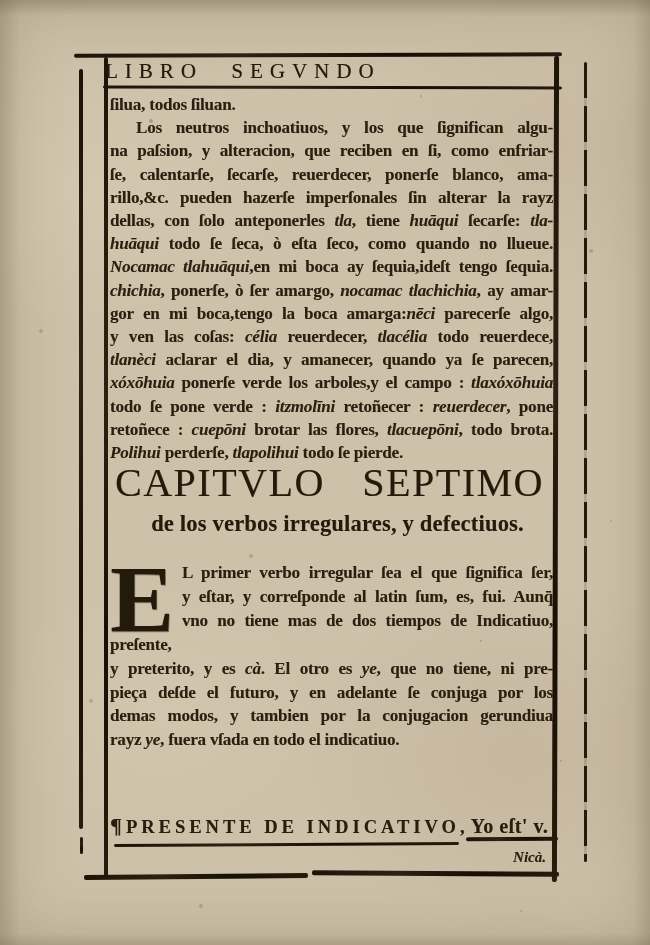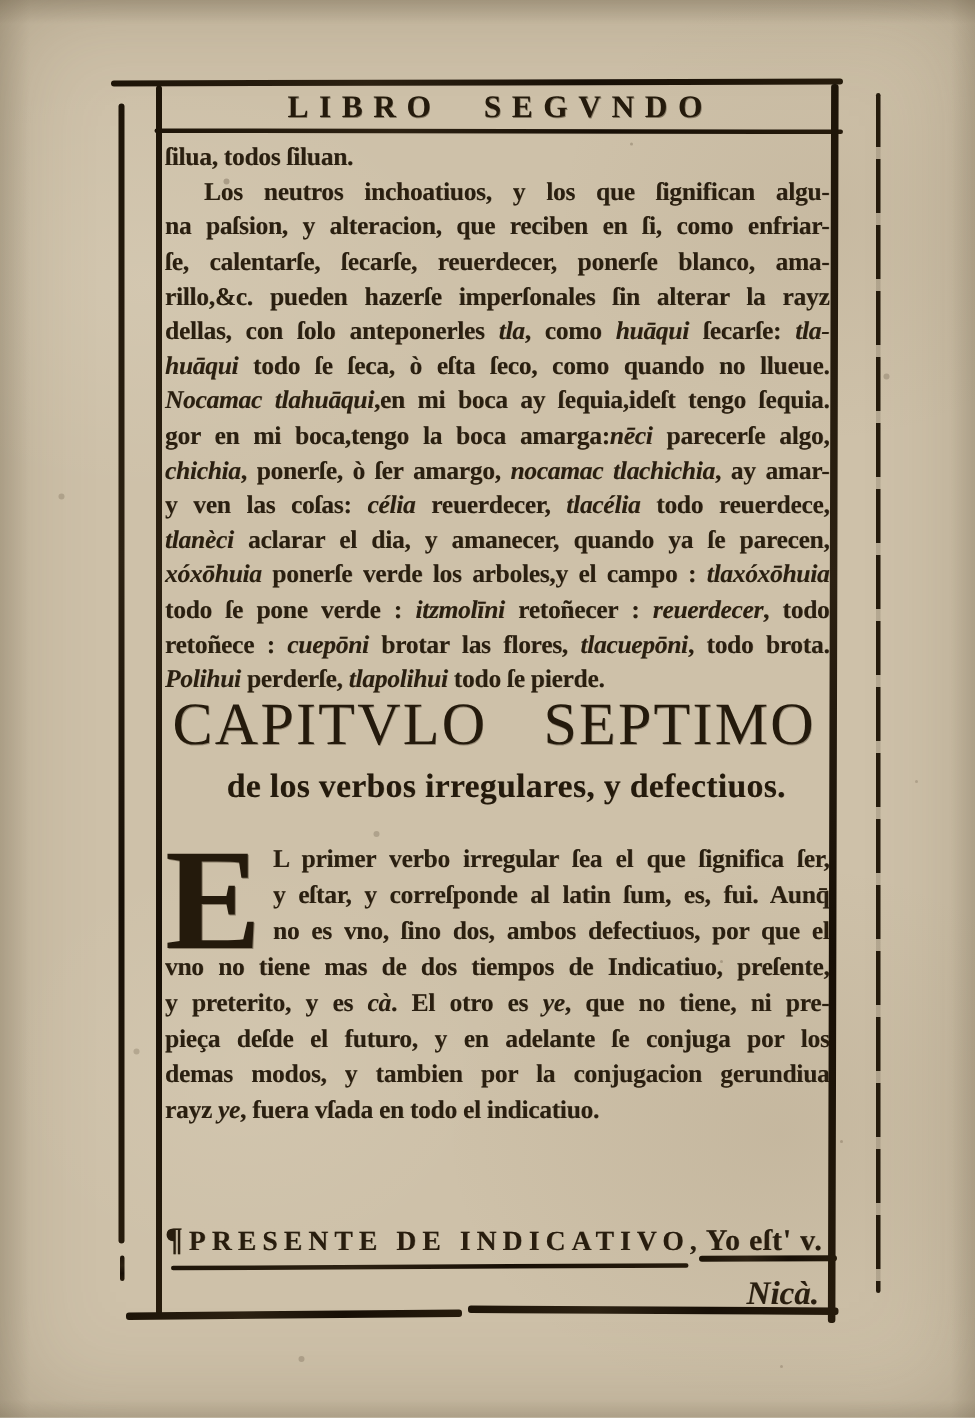--- a/index.html
+++ b/index.html
@@ -24,21 +24,21 @@
   }
   .rule{position:absolute;border-radius:2px;
     background:linear-gradient(90deg,#1d1408 0%,#2c2112 35%,#170f06 65%,#261b0c 100%);}
   .vrule{position:absolute;border-radius:2px;
     background:linear-gradient(180deg,#1d1408 0%,#2c2112 40%,#170f06 70%,#261b0c 100%);}
   .vdash{position:absolute;border-radius:2px;
     background:repeating-linear-gradient(180deg,#241a0c 0 36px,rgba(36,26,12,.15) 36px 44px);}
 
   .header-title{
     position:absolute;left:105px;top:59px;width:457px;
-    text-align:center;font-size:21px;font-weight:700;color:#241a0c;
+    font-size:21px;font-weight:400;color:#241a0c;
     letter-spacing:7px;word-spacing:16px;white-space:nowrap;
     text-shadow:.4px .4px 0 rgba(40,28,12,.45);
   }
 
   .textblock{
     position:absolute;left:110px;width:443px;
     font-size:17px;font-weight:700;color:#2a1f10;
     letter-spacing:-0.2px;
     text-shadow:.3px .3px 0 rgba(40,28,12,.38);
   }
@@ -71,21 +71,21 @@
     position:absolute;left:110px;top:813px;width:443px;
     font-weight:700;color:#281d0e;white-space:nowrap;
     text-shadow:.35px .35px 0 rgba(40,28,12,.4);
   }
   .presente .pilcrow{font-size:22px;margin-right:4px;}
   .presente .caps{font-size:18.5px;letter-spacing:4px;}
   .presente .tail{font-size:20px;margin-left:2px;letter-spacing:.5px;}
 
   .catchword{
     position:absolute;left:110px;top:849px;width:436px;text-align:right;
-    font-size:22px;font-style:italic;font-weight:700;color:#2a1f10;
+    font-size:15px;font-style:italic;font-weight:700;color:#2a1f10;
     text-shadow:.3px .3px 0 rgba(40,28,12,.35);
   }
 
   .specks{position:absolute;left:0;top:0;width:2px;height:2px;border-radius:50%;
     background:rgba(70,55,35,.0);
     box-shadow:
       150px 120px 0 1px rgba(70,55,35,.28),
       420px 95px 0 0 rgba(70,55,35,.25),
       590px 250px 0 1px rgba(70,55,35,.22),
       330px 455px 0 0 rgba(70,55,35,.25),
@@ -117,43 +117,42 @@
   <div class="rule" style="left:312px;top:871px;width:247px;height:5px;transform:rotate(0.3deg);"></div>
 
   <div class="header-title">LIBRO SEGVNDO</div>
 
   <div id="para1" class="textblock">
       <div class="line noj"><span>ſilua, todos ſiluan.</span></div>
       <div class="line ind"><span>Los neutros inchoatiuos, y los que ſignifican algu-</span></div>
       <div class="line"><span>na paſsion, y alteracion, que reciben en ſi, como enfriar-</span></div>
       <div class="line"><span>ſe, calentarſe, ſecarſe, reuerdecer, ponerſe blanco, ama-</span></div>
       <div class="line"><span>rillo,&amp;c. pueden hazerſe imperſonales ſin alterar la rayz</span></div>
-      <div class="line"><span>dellas, con ſolo anteponerles </span><span class="it">tla</span><span>, como </span><span class="it">huāqui</span><span> ſecarſe: </span><span class="it">tla-</span></div>
+      <div class="line"><span>dellas, con ſolo anteponerles </span><span class="it">tla</span><span>, tiene </span><span class="it">huāqui</span><span> ſecarſe: </span><span class="it">tla-</span></div>
       <div class="line"><span class="it">huāqui</span><span> todo ſe ſeca, ò eſta ſeco, como quando no llueue.</span></div>
       <div class="line"><span class="it">Nocamac tlahuāqui</span><span>,en mi boca ay ſequia,ideſt tengo ſequia.</span></div>
+      <div class="line"><span class="it">chichia</span><span>, ponerſe, ò ſer amargo, </span><span class="it">nocamac tlachichia</span><span>, ay amar-</span></div>
       <div class="line"><span>gor en mi boca,tengo la boca amarga:</span><span class="it">nēci</span><span> parecerſe algo,</span></div>
-      <div class="line"><span class="it">chichia</span><span>, ponerſe, ò ſer amargo, </span><span class="it">nocamac tlachichia</span><span>, ay amar-</span></div>
       <div class="line"><span>y ven las coſas: </span><span class="it">célia</span><span> reuerdecer, </span><span class="it">tlacélia</span><span> todo reuerdece,</span></div>
       <div class="line"><span class="it">tlanèci</span><span> aclarar el dia, y amanecer, quando ya ſe parecen,</span></div>
       <div class="line"><span class="it">xóxōhuia</span><span> ponerſe verde los arboles,y el campo : </span><span class="it">tlaxóxōhuia</span></div>
-      <div class="line"><span>todo ſe pone verde : </span><span class="it">itzmolīni</span><span> retoñecer : </span><span class="it">reuerdecer</span><span>, todo</span></div>
+      <div class="line"><span>todo ſe pone verde : </span><span class="it">itzmolīni</span><span> retoñecer : </span><span class="it">reuerdecer</span><span>, pone</span></div>
       <div class="line"><span>retoñece : </span><span class="it">cuepōni</span><span> brotar las flores, </span><span class="it">tlacuepōni</span><span>, todo brota.</span></div>
       <div class="line noj"><span class="it">Polihui</span><span> perderſe, </span><span class="it">tlapolihui</span><span> todo ſe pierde.</span></div>
     </div>
 
   <div class="chapter">
     <div class="chapter-title">CAPITVLO SEPTIMO</div>
     <div class="chapter-subtitle">de los verbos irregulares, y defectiuos.</div>
   </div>
 
   <div id="para2" class="textblock">
     <span class="dropcap">E</span>
   <div class="line"><span>L primer verbo irregular ſea el que ſignifica ſer,</span></div>
       <div class="line"><span>y eſtar, y correſponde al latin ſum, es, fui. Aunq̄</span></div>
-      <div class="line"><span>no es vno, ſino dos, ambos defectiuos, por que el</span></div>
       <div class="line"><span>vno no tiene mas de dos tiempos de Indicatiuo, preſente,</span></div>
       <div class="line"><span>y preterito, y es </span><span class="it">cà</span><span>. El otro es </span><span class="it">ye</span><span>, que no tiene, ni pre-</span></div>
       <div class="line"><span>pieça deſde el futuro, y en adelante ſe conjuga por los</span></div>
       <div class="line"><span>demas modos, y tambien por la conjugacion gerundiua</span></div>
       <div class="line noj"><span>rayz </span><span class="it">ye</span><span>, fuera vſada en todo el indicatiuo.</span></div>
     </div>
 
   <div class="presente">
     <span class="pilcrow">¶</span><span class="caps">PRESENTE DE INDICATIVO,</span><span class="tail">Yo eſt' v.</span>
   </div>

